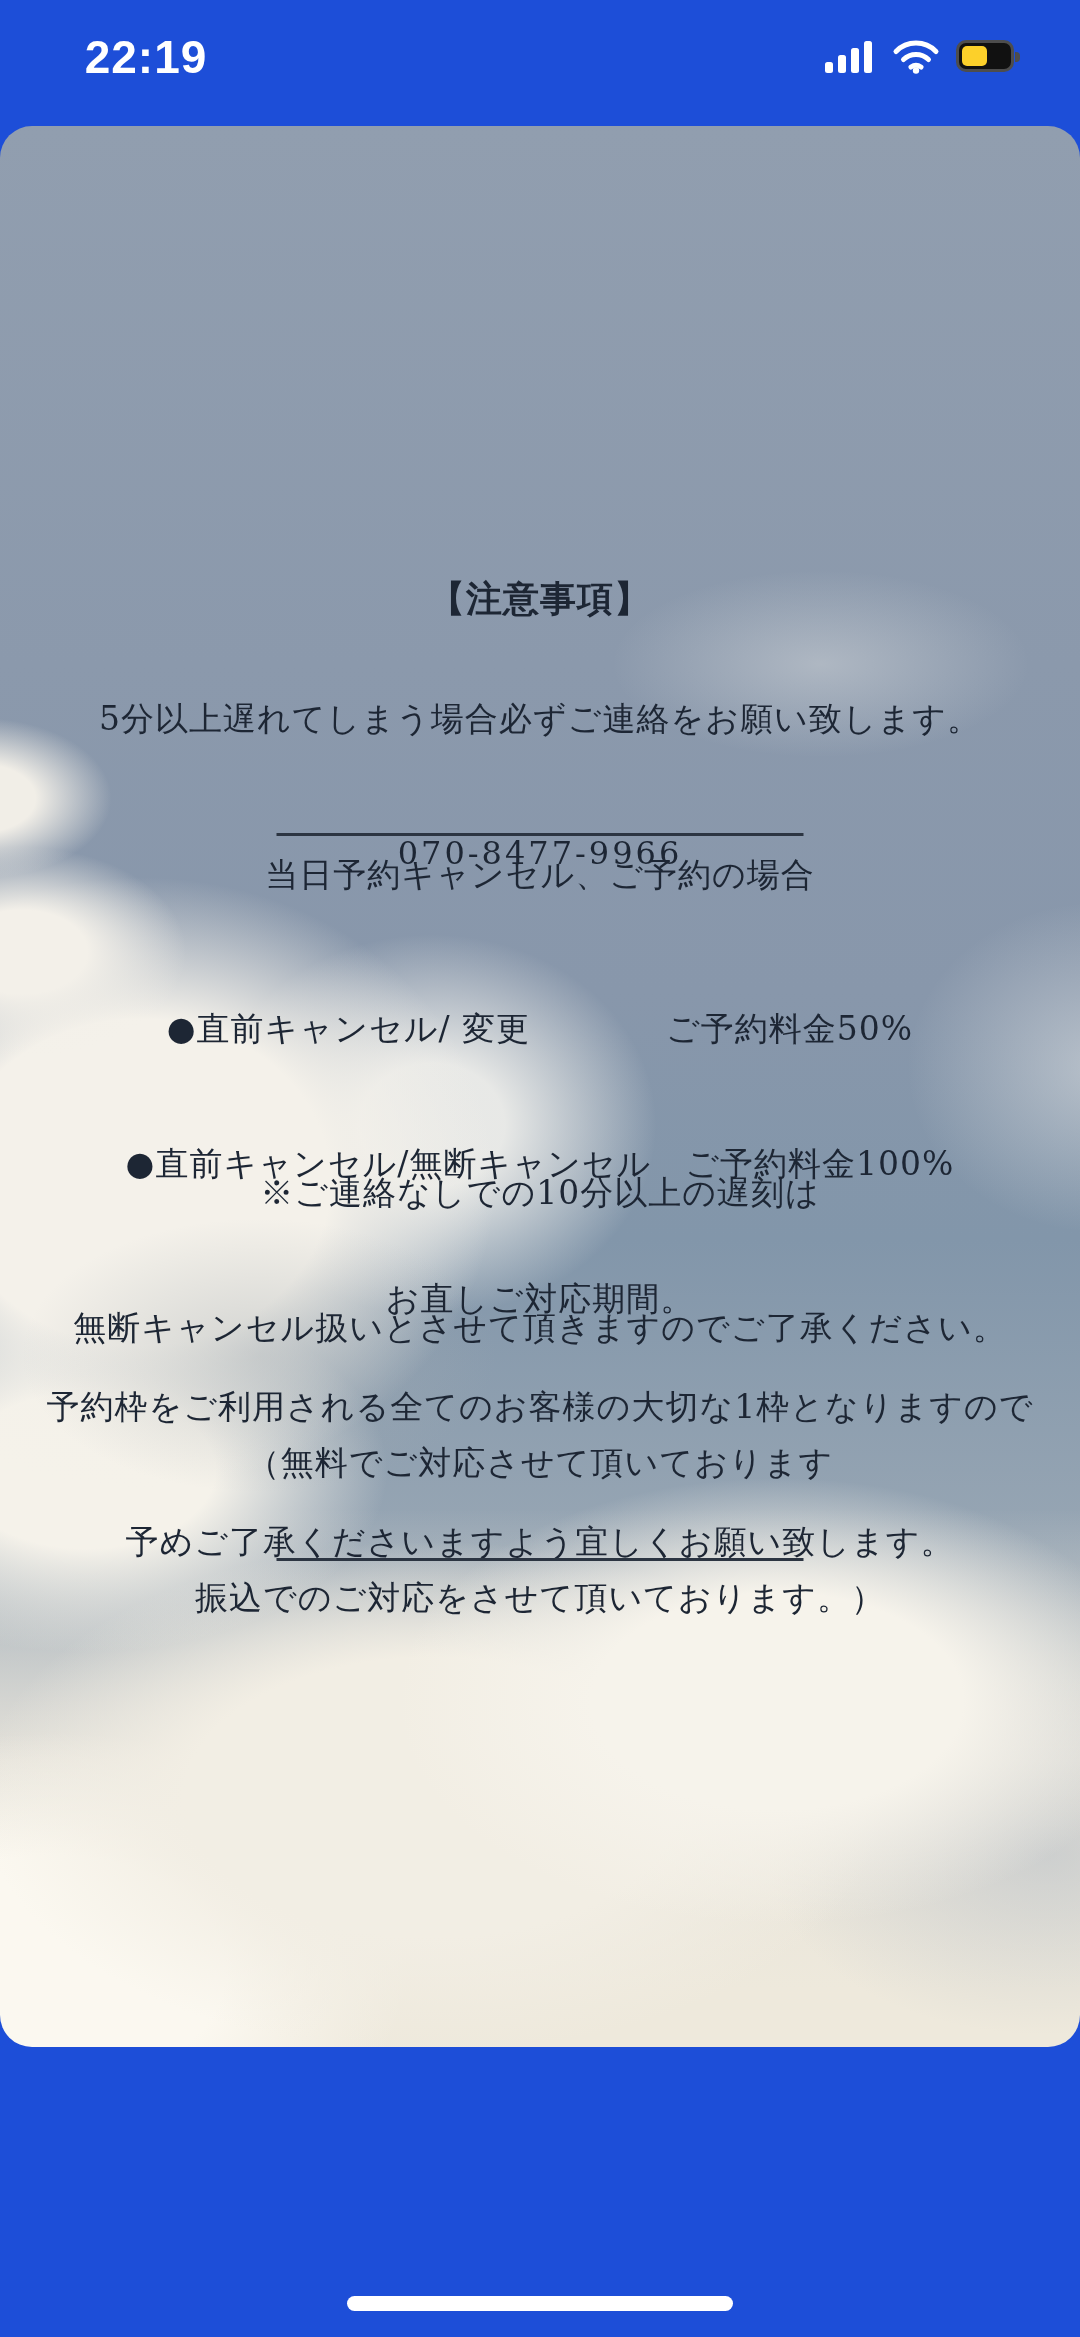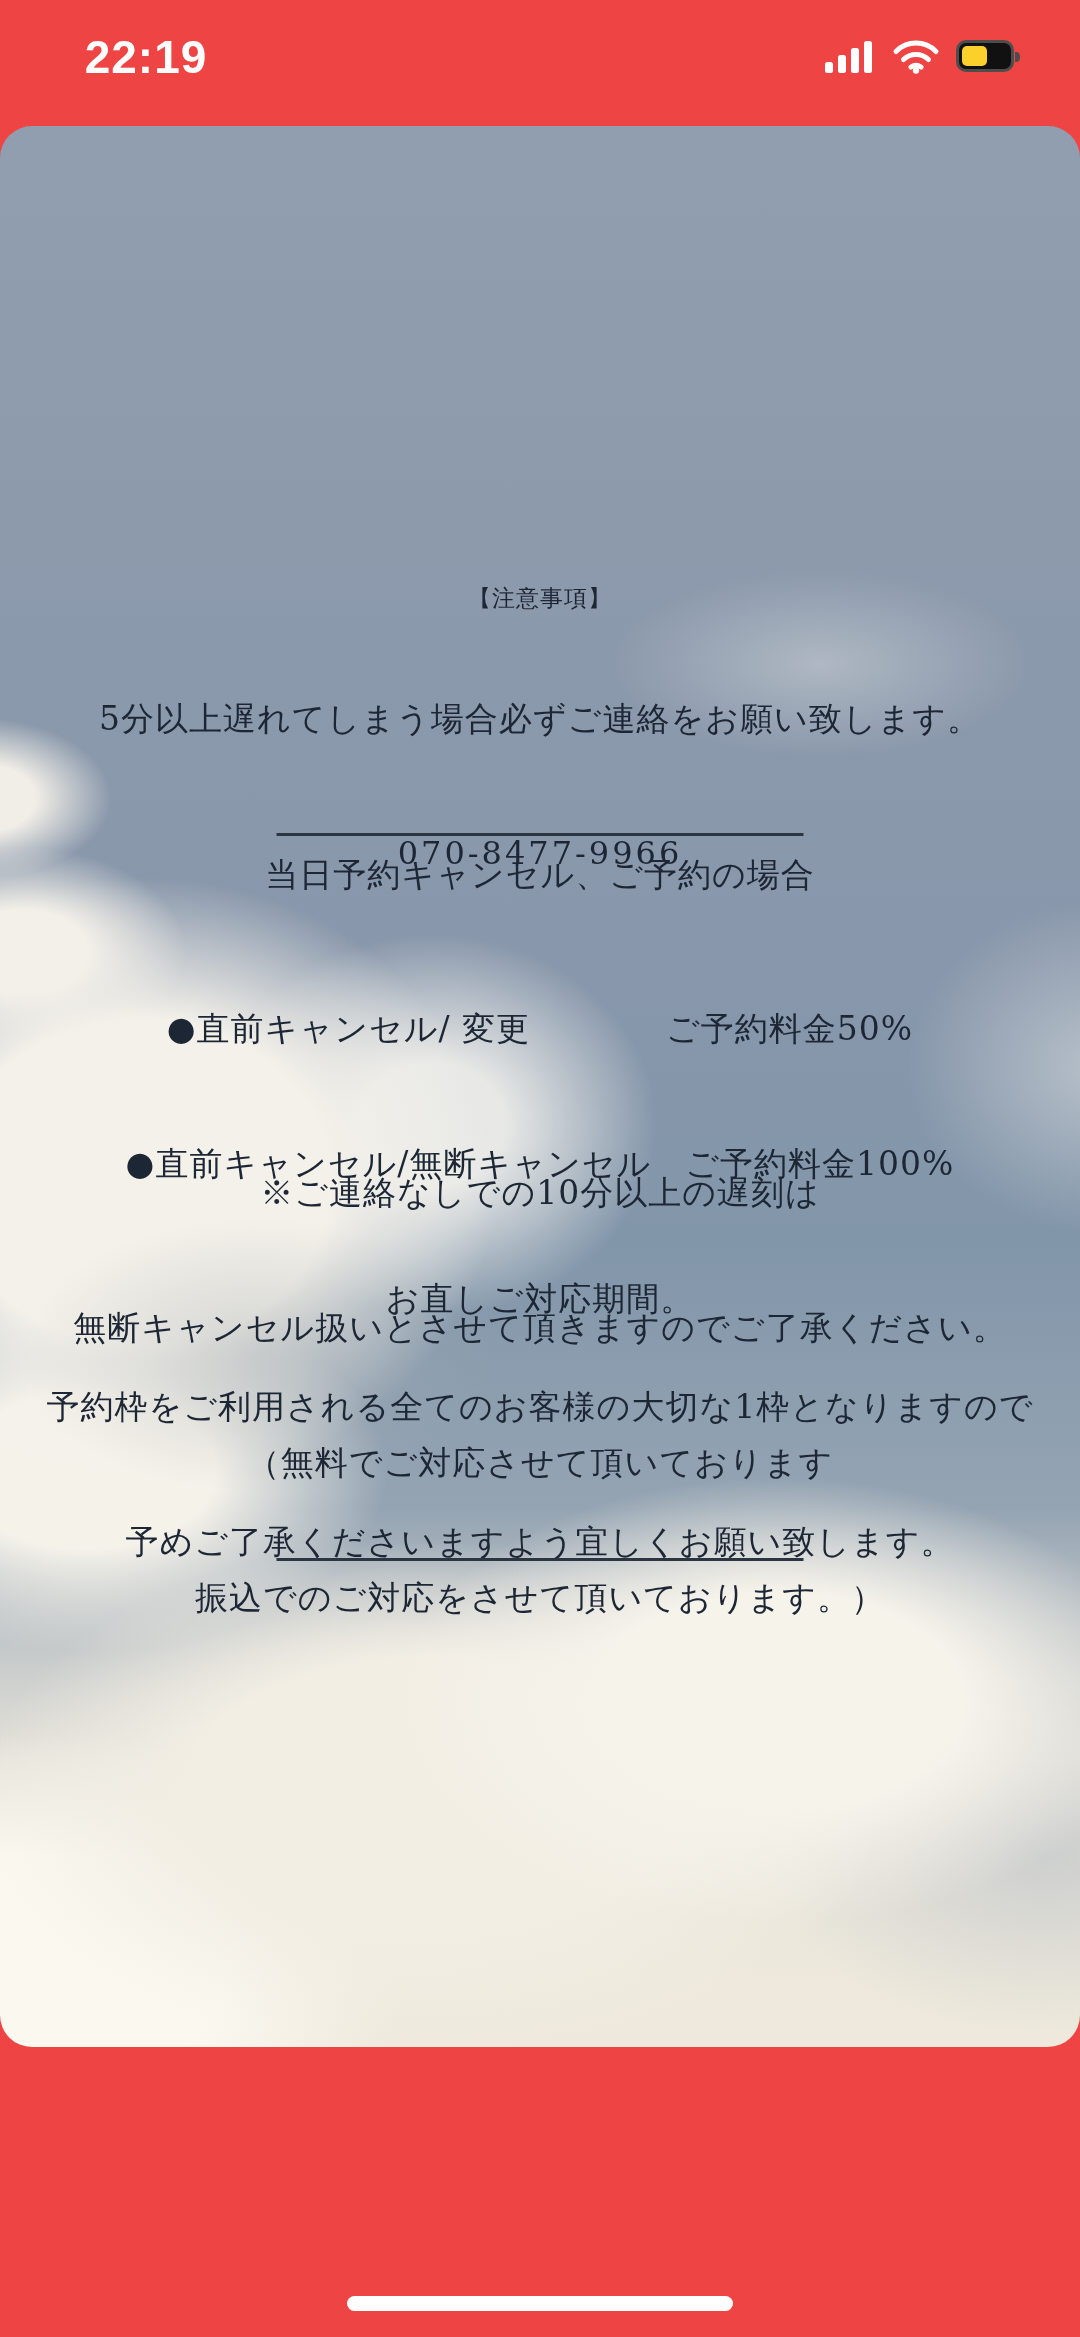--- a/index.html
+++ b/index.html
@@ -1,19 +1,19 @@
 <!DOCTYPE html>
 <html><head>
 <meta charset="utf-8">
 <style>
   html,body{margin:0;padding:0;background:#000;}
   #screen{
     position:relative;
     width:1080px;height:2337px;
-    background:#ef4444;
+    background:#1d4ed8;
     overflow:hidden;
     font-family:"Liberation Sans",sans-serif;
   }
 
   
   .status-bar{
     position:absolute;top:18px;left:0;right:0;height:78px;
     display:flex;align-items:center;justify-content:space-between;
     padding:0 56px;box-sizing:border-box;
   }
@@ -75,21 +75,21 @@
   
   .jp{
     position:absolute;left:0;width:100%;
     text-align:center;
     color:#1d2634;
     font-family:"DejaVu Serif","Liberation Serif",serif;
     font-size:33px;line-height:45px;letter-spacing:1px;
     white-space:pre;
   }
   .jp div{height:45px;}
-  .title{font-size:23px;}
+  .title{font-size:36px;font-weight:bold;}
   .phone{font-size:32px;letter-spacing:3px;}
   .divider{
     position:absolute;left:50%;transform:translateX(-50%);
     width:527px;height:3px;background:#2c3542;
   }
 
   
   .home-indicator{
     position:absolute;top:2296px;left:347px;
     width:386px;height:15px;border-radius:8px;background:#fff;

